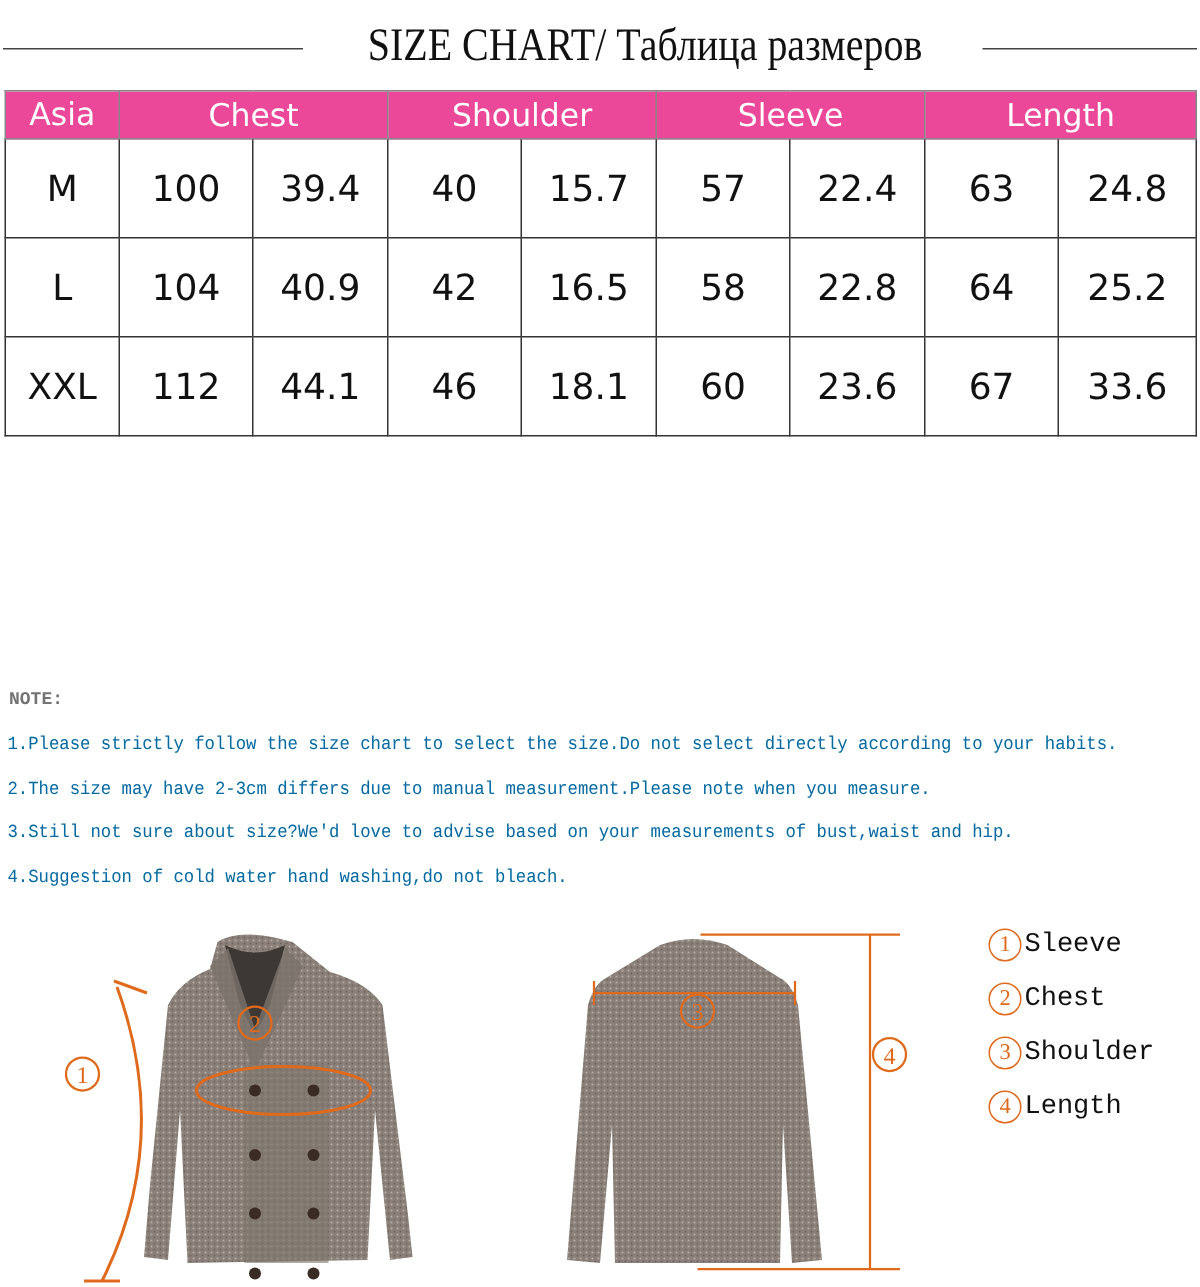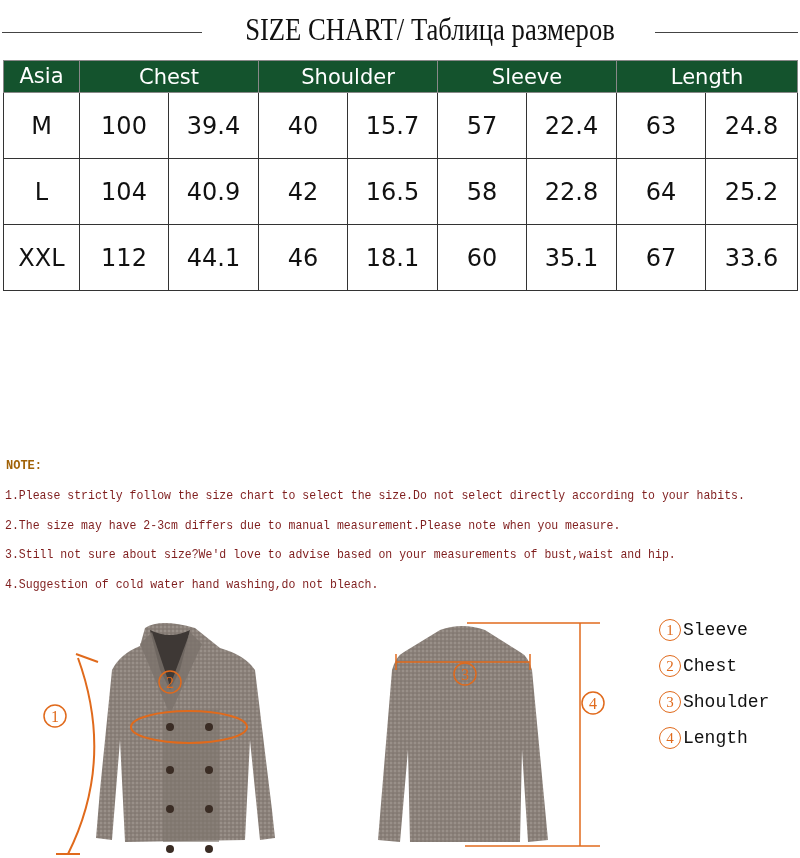--- a/index.html
+++ b/index.html
@@ -4,25 +4,25 @@
 <style>
   html,body{margin:0;padding:0;background:#fff;}
   body{width:800px;height:858px;position:relative;overflow:hidden;font-family:"DejaVu Sans",sans-serif;color:#111;}
   .title-wrap{position:absolute;left:0;top:10px;width:663px;height:44px;text-decoration:underline;}
   .title-line{position:absolute;top:22px;height:1px;background:#444;}
   .title-line.l{left:2px;width:200px;}
   .title-line.r{left:655px;width:143px;}
   .title-text{position:absolute;left:205px;top:2px;width:450px;text-align:center;font-family:"Liberation Serif",serif;font-size:31px;letter-spacing:0px;transform:scaleX(0.86);transform-origin:center;white-space:nowrap;color:#111;}
   table.sz{position:absolute;left:3px;top:60px;border-collapse:collapse;table-layout:fixed;width:794px;}
   table.sz td,table.sz th{border:1.5px solid #333;text-align:center;padding:0;font-weight:normal;}
-  table.sz thead th{background:#14532d;color:#fff;font-size:21px;height:30px;border-color:#888;}
+  table.sz thead th{background:#ec4899;color:#fff;font-size:21px;height:30px;border-color:#888;}
   table.sz thead th.asia{line-height:31px;}
   table.sz tbody td{font-size:24px;height:65px;color:#111;}
-  .note{position:absolute;left:6px;top:459px;color:#a16207;font-family:"Liberation Mono",monospace;font-size:12px;font-weight:bold;}
-  .notes{position:absolute;left:5px;top:489px;font-family:"Liberation Mono",monospace;font-size:12.4px;color:#7f1d1d;}
+  .note{position:absolute;left:6px;top:459px;color:#737373;font-family:"Liberation Mono",monospace;font-size:12px;font-weight:bold;}
+  .notes{position:absolute;left:5px;top:489px;font-family:"Liberation Mono",monospace;font-size:12.4px;color:#0369a1;}
   .notes div{height:29.5px;white-space:nowrap;transform:scaleX(0.93);transform-origin:left;}
   .figure{position:absolute;}
   .legend{position:absolute;left:659px;top:612px;font-family:"Liberation Mono",monospace;font-size:18px;color:#111;}
   .legend .item{height:36px;display:flex;align-items:center;}
   .circ{display:inline-block;width:20px;height:20px;border:1.6px solid #e06a1c;border-radius:50%;color:#e06a1c;font-family:"Liberation Serif",serif;font-size:15px;line-height:20px;text-align:center;margin-right:2px;box-sizing:content-box;}
 </style>
 </head>
 <body>
 
 <div class="title-wrap">
@@ -75,21 +75,21 @@
       <td>64</td>
       <td>25.2</td>
     </tr>
     <tr>
       <td>XXL</td>
       <td>112</td>
       <td>44.1</td>
       <td>46</td>
       <td>18.1</td>
       <td>60</td>
-      <td>35.1</td>
+      <td>23.6</td>
       <td>67</td>
       <td>33.6</td>
     </tr>
   </tbody>
 </table>
 
 <div class="note">NOTE:</div>
 <div class="notes">
   <div>1.Please strictly follow the size chart to select the size.Do not select directly according to your habits.</div>
   <div>2.The size may have 2-3cm differs due to manual measurement.Please note when you measure.</div>

